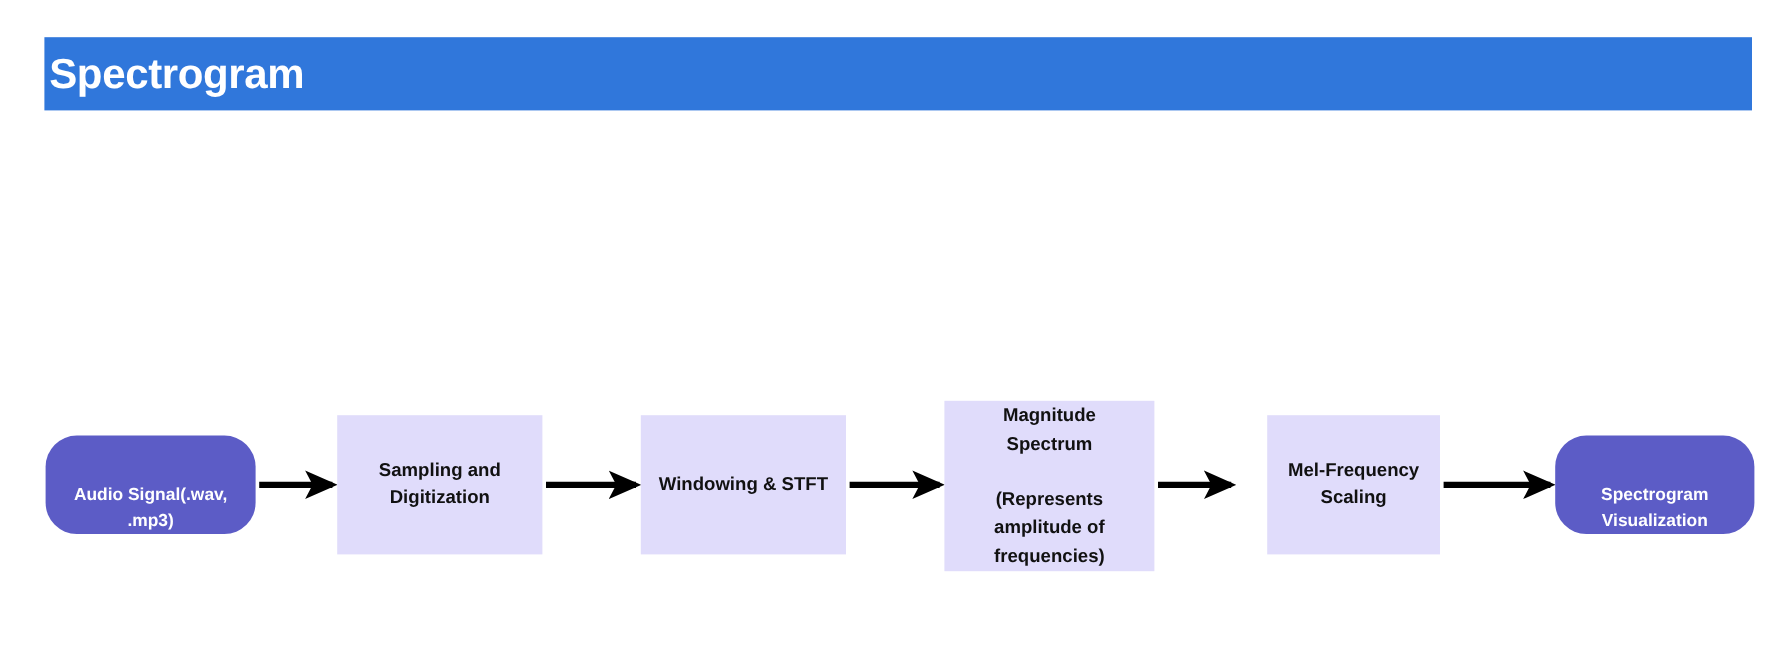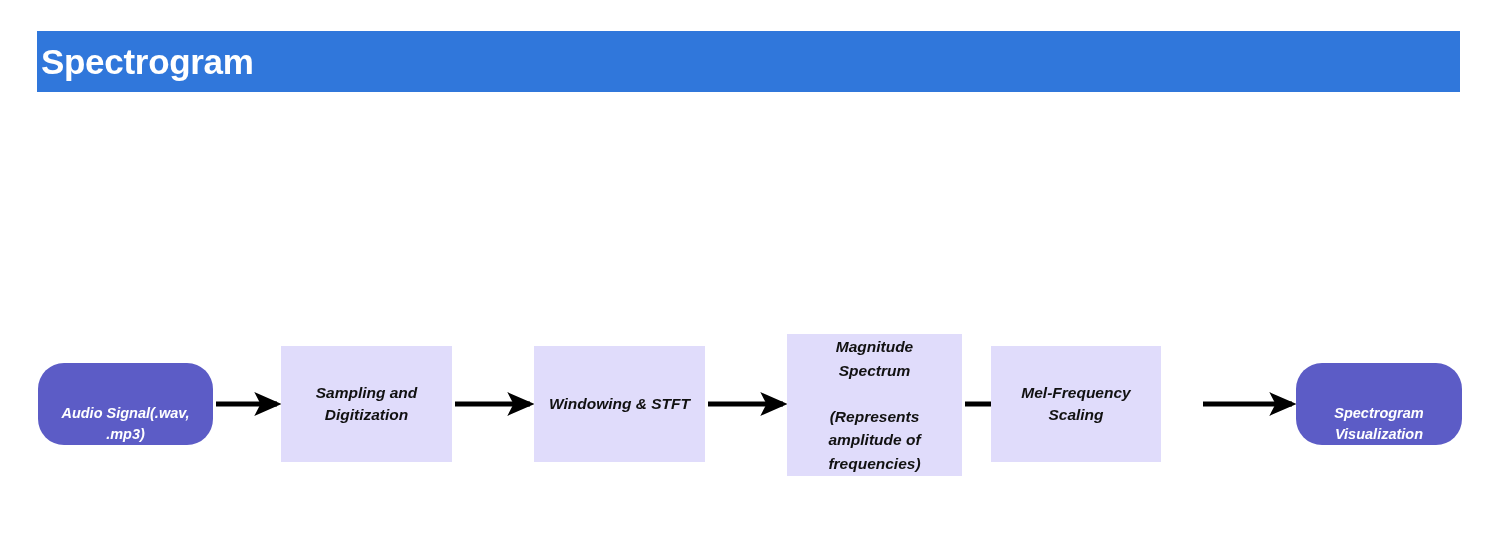--- a/index.html
+++ b/index.html
@@ -56,21 +56,20 @@
     text-align: center;
   }
   .node-label {
     font-weight: bold;
     line-height: 1.45;
     white-space: pre-line;
     display: block;
     width: 100%;
     padding: 0 6px;
     box-sizing: border-box;
-    font-style: italic;
   }
 
   
   .node.terminal {
     background: #5c5cc6;
     border-radius: 26px;
     align-items: flex-end;
   }
   .node.terminal .node-label {
     color: #ffffff;
@@ -84,21 +83,21 @@
   .node.process .node-label {
     color: #111111;
     font-size: 15.5px;
   }
 
   
   #node-audio-signal      { left: 38px;   top: 363px; width: 175px; height: 82px; }
   #node-sampling          { left: 281px;  top: 346px; width: 171px; height: 116px; }
   #node-windowing-stft    { left: 534px;  top: 346px; width: 171px; height: 116px; }
   #node-magnitude-spectrum{ left: 787px;  top: 334px; width: 175px; height: 142px; }
-  #node-mel-scaling       { left: 991px; top: 346px; width: 170px; height: 116px; }
+  #node-mel-scaling       { left: 1056px; top: 346px; width: 144px; height: 116px; }
   #node-visualization     { left: 1296px; top: 363px; width: 166px; height: 82px; }
 
   #node-windowing-stft .node-label { padding: 0 1px; white-space: nowrap; font-size: 15.5px; }
   #node-magnitude-spectrum .node-label { line-height: 1.5; }
 
   
   #arrow-layer {
     position: absolute;
     left: 0; top: 0;
     width: 1488px;

